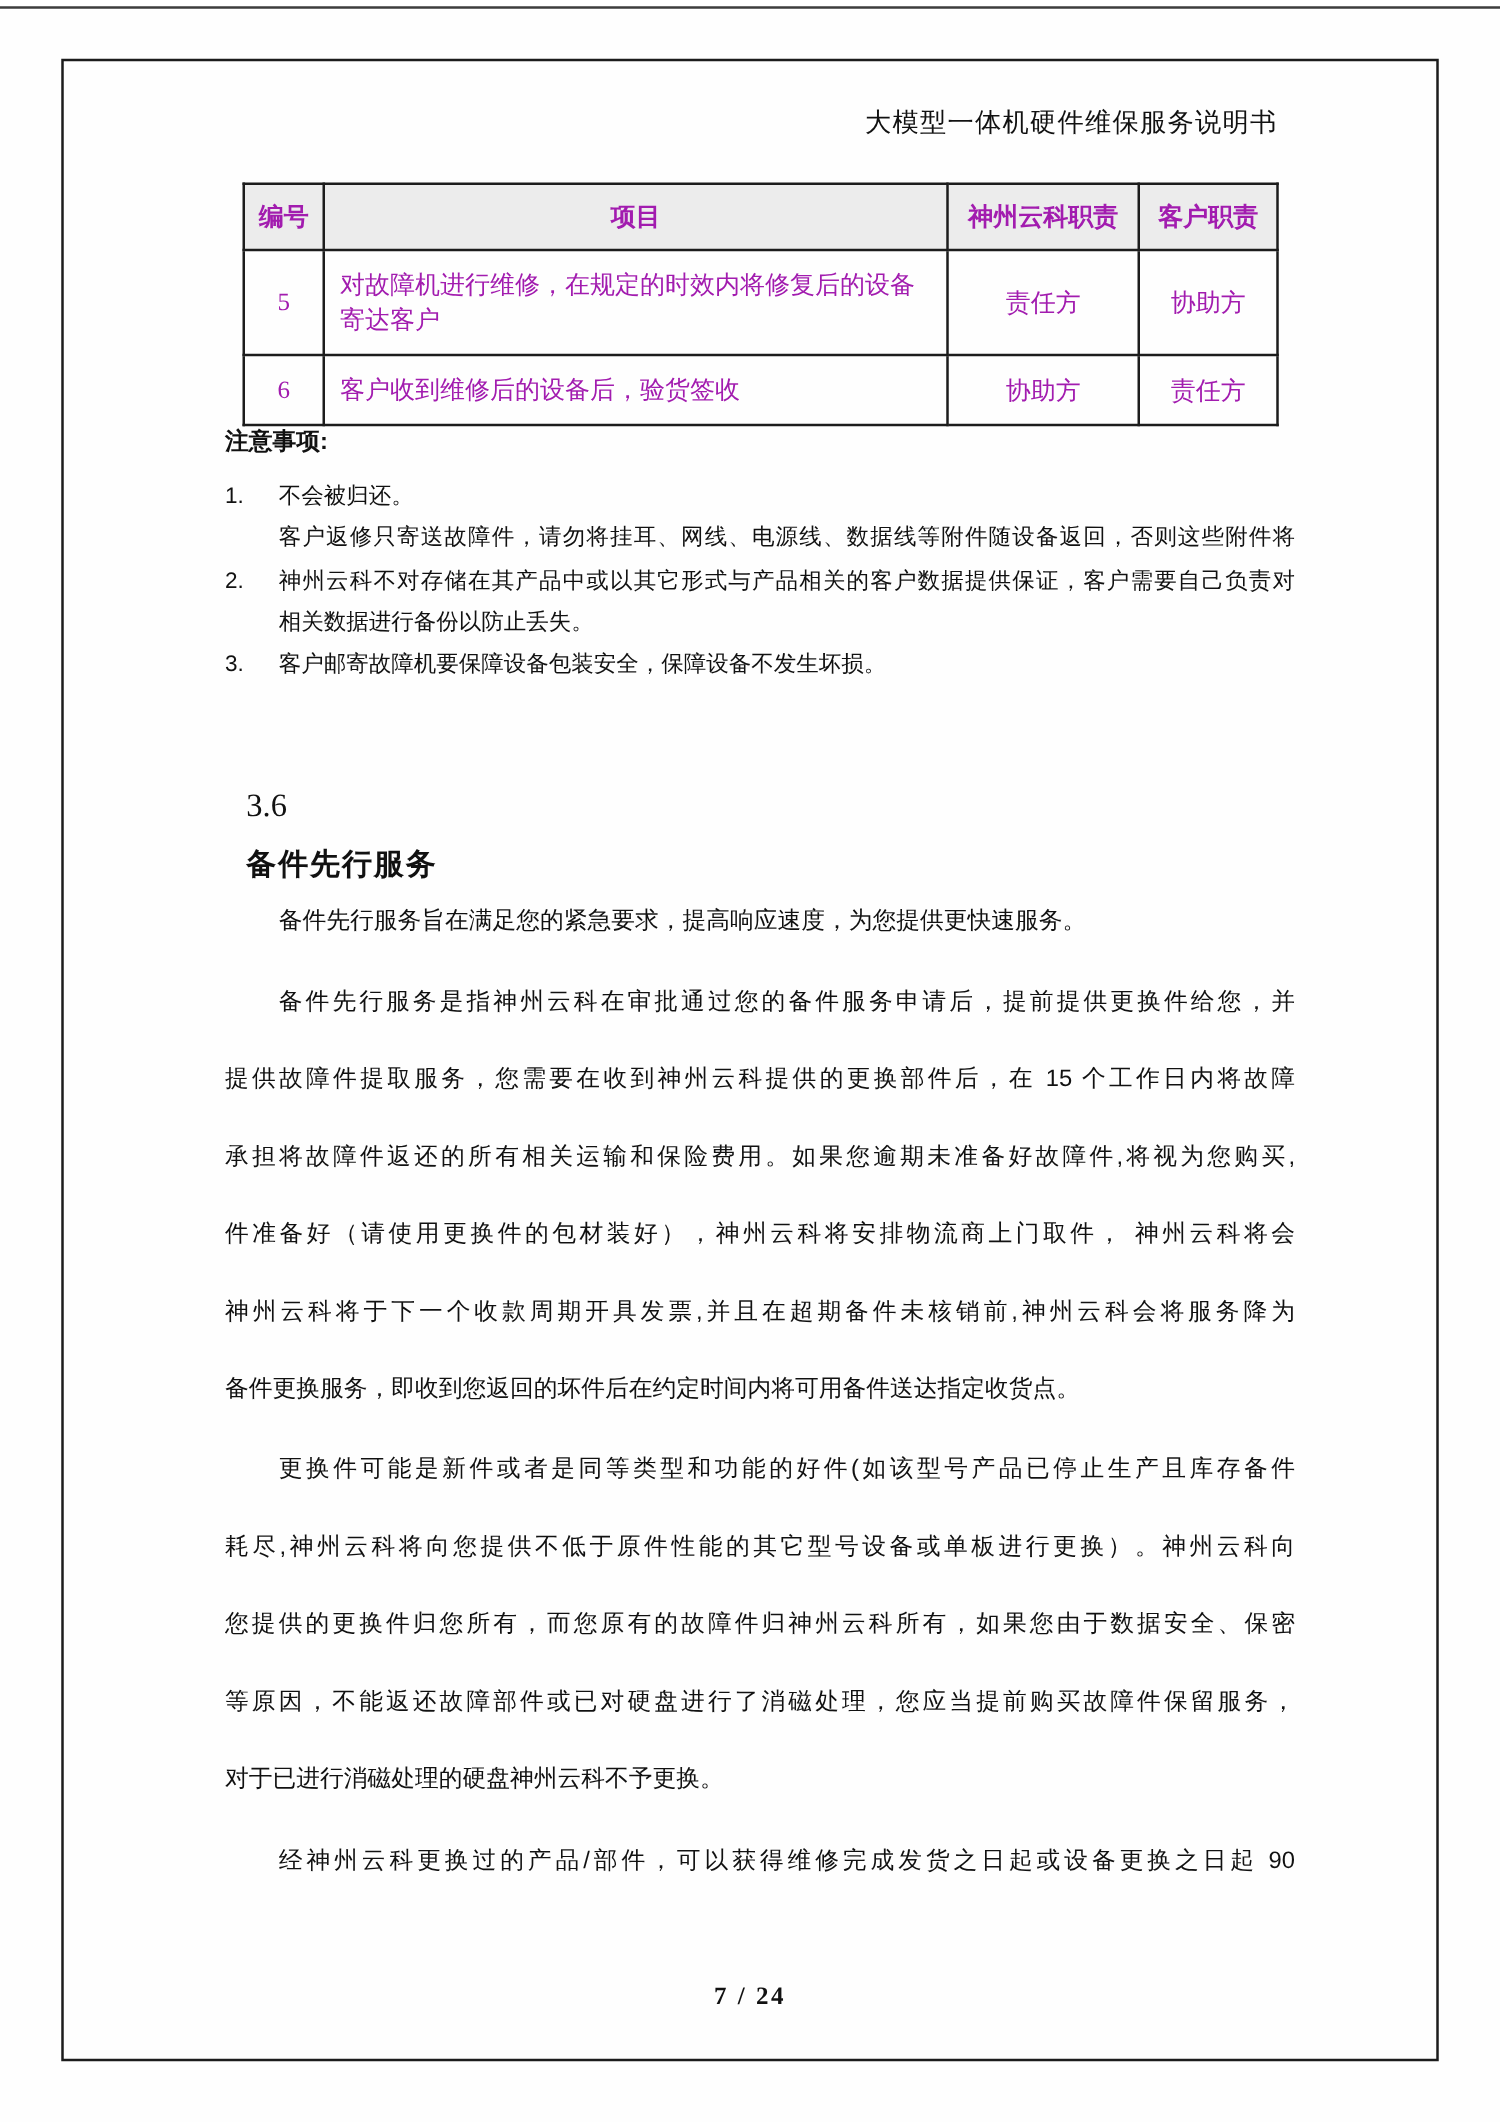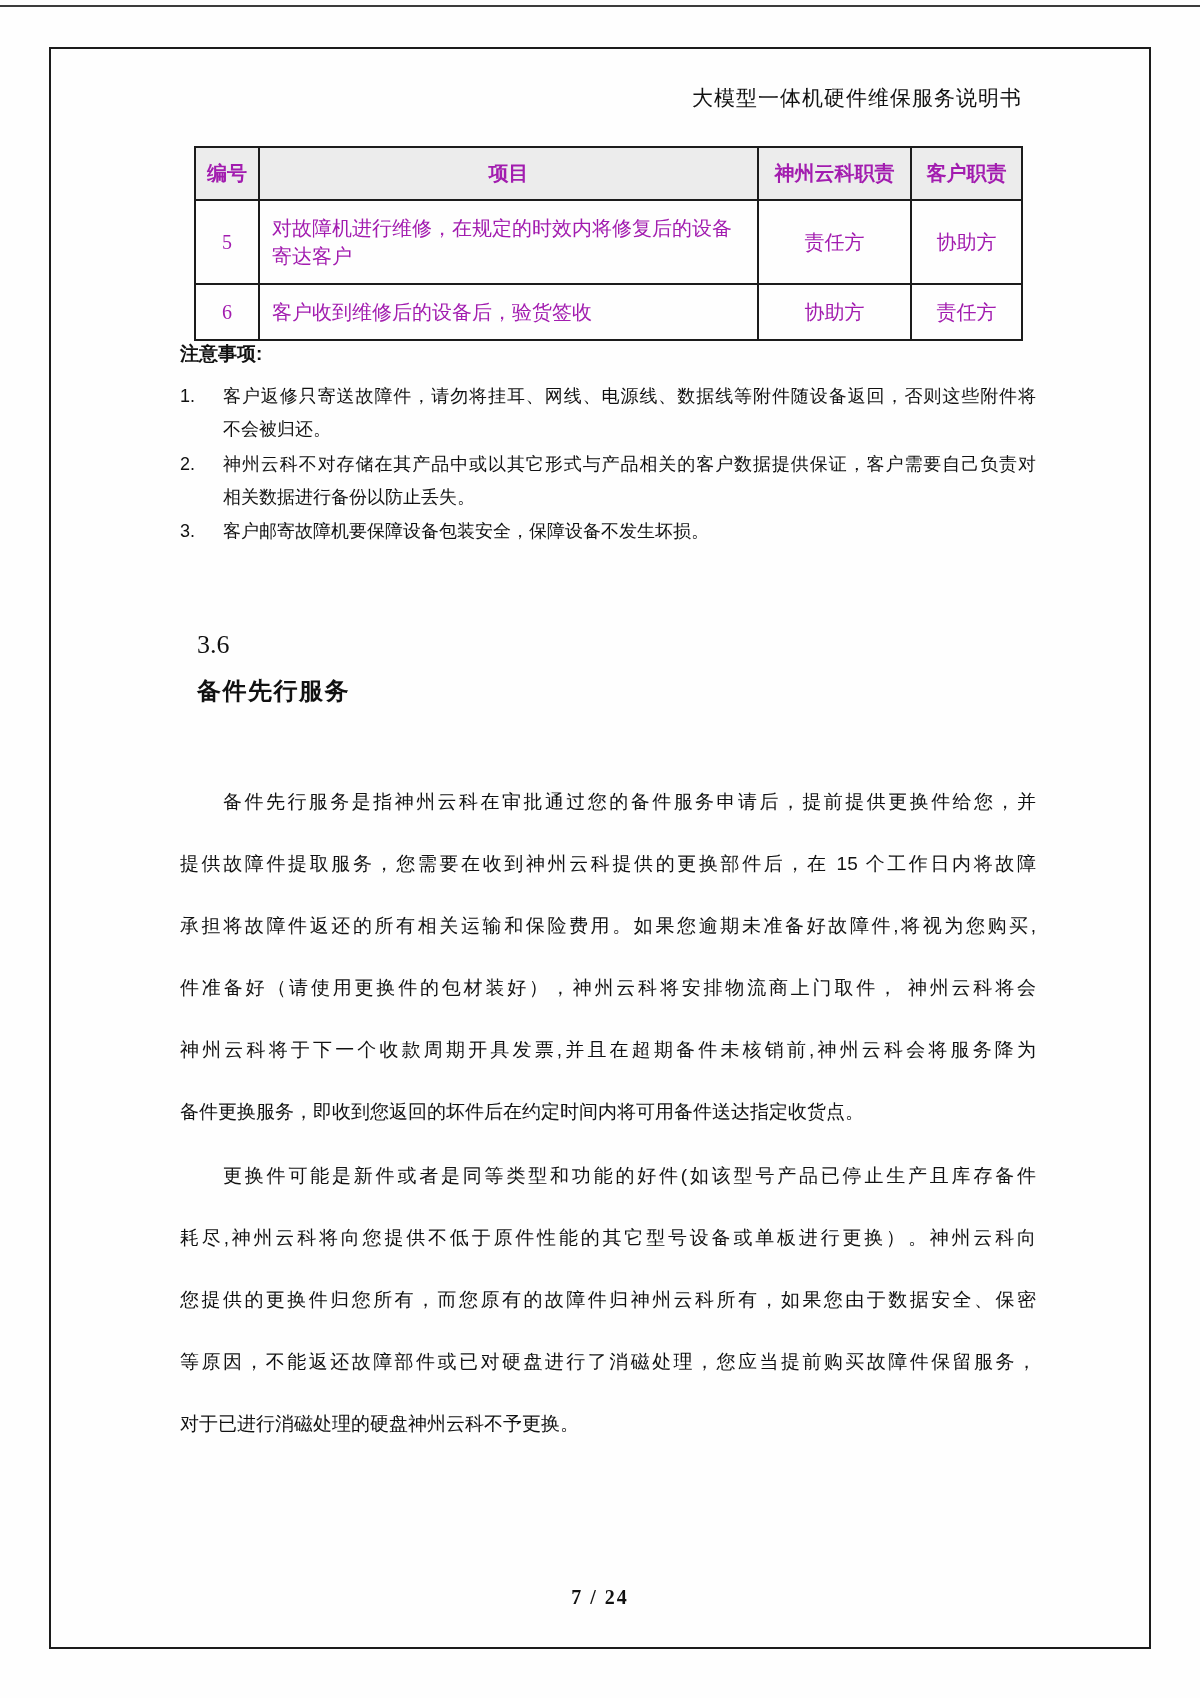--- a/index.html
+++ b/index.html
@@ -70,22 +70,22 @@
         <td>责任方</td>
       </tr>
     </tbody>
   </table>
 
   <div class="notes-title">注意事项:</div>
 
   <div class="note-item" style="top:380px">
     <span class="num">1.</span>
     <div class="ntext">
+      <div class="nline ll">不会被归还。</div>
       <div class="nline jl">客户返修只寄送故障件，请勿将挂耳、网线、电源线、数据线等附件随设备返回，否则这些附件将</div>
-      <div class="nline ll">不会被归还。</div>
     </div>
   </div>
   <div class="note-item" style="top:448px">
     <span class="num">2.</span>
     <div class="ntext">
       <div class="nline jl">神州云科不对存储在其产品中或以其它形式与产品相关的客户数据提供保证，客户需要自己负责对</div>
       <div class="nline ll">相关数据进行备份以防止丢失。</div>
     </div>
   </div>
   <div class="note-item" style="top:515px">
@@ -93,33 +93,39 @@
     <div class="ntext">
       <div class="nline ll">客户邮寄故障机要保障设备包装安全，保障设备不发生坏损。</div>
     </div>
   </div>
 
   <div class="section-heading">
     <span class="sec-num">3.6</span>
     <span class="sec-title">备件先行服务</span>
   </div>
 
+  <div class="para" style="top:706px">
+    <div class="pline ll indent">备件先行服务旨在满足您的紧急要求，提高响应速度，为您提供更快速服务。</div>
+  </div>
 
   <div class="para" style="top:771px">
     <div class="pline jl indent">备件先行服务是指神州云科在审批通过您的备件服务申请后，提前提供更换件给您，并</div>
     <div class="pline jl">提供故障件提取服务，您需要在收到神州云科提供的更换部件后，在 15 个工作日内将故障</div>
     <div class="pline jl">承担将故障件返还的所有相关运输和保险费用。如果您逾期未准备好故障件,将视为您购买,</div>
     <div class="pline jl">件准备好（请使用更换件的包材装好），神州云科将安排物流商上门取件， 神州云科将会</div>
     <div class="pline jl">神州云科将于下一个收款周期开具发票,并且在超期备件未核销前,神州云科会将服务降为</div>
     <div class="pline ll">备件更换服务，即收到您返回的坏件后在约定时间内将可用备件送达指定收货点。</div>
   </div>
 
   <div class="para" style="top:1145px">
     <div class="pline jl indent">更换件可能是新件或者是同等类型和功能的好件(如该型号产品已停止生产且库存备件</div>
     <div class="pline jl">耗尽,神州云科将向您提供不低于原件性能的其它型号设备或单板进行更换）。神州云科向</div>
     <div class="pline jl">您提供的更换件归您所有，而您原有的故障件归神州云科所有，如果您由于数据安全、保密</div>
     <div class="pline jl">等原因，不能返还故障部件或已对硬盘进行了消磁处理，您应当提前购买故障件保留服务，</div>
     <div class="pline ll">对于已进行消磁处理的硬盘神州云科不予更换。</div>
   </div>
 
+  <div class="para" style="top:1458px">
+    <div class="pline jl indent">经神州云科更换过的产品/部件，可以获得维修完成发货之日起或设备更换之日起 90</div>
+  </div>
 
   <div class="footer">7 / 24</div>
 </div>
 
 </body></html>

